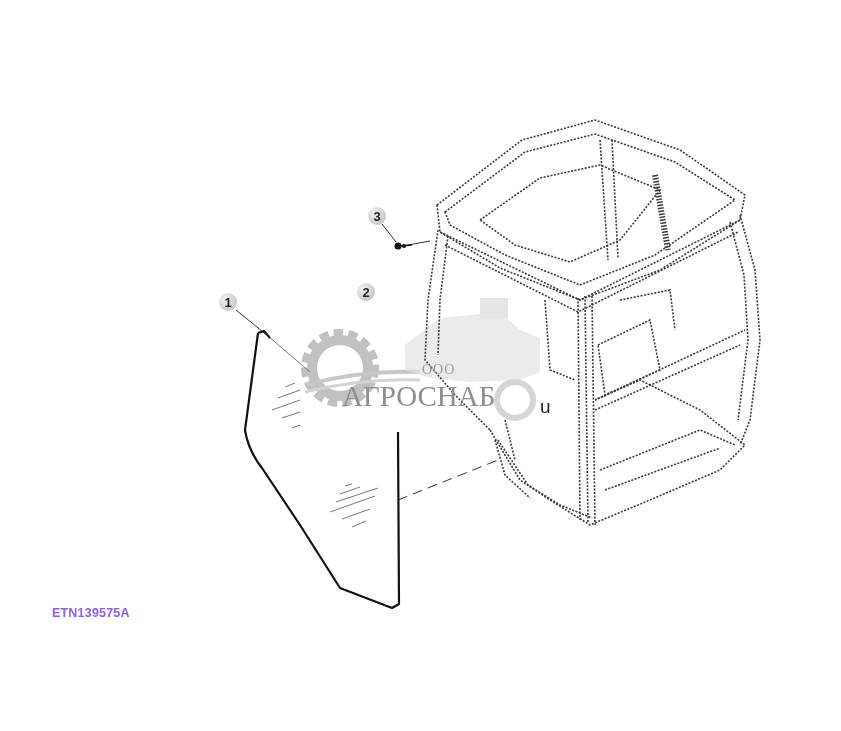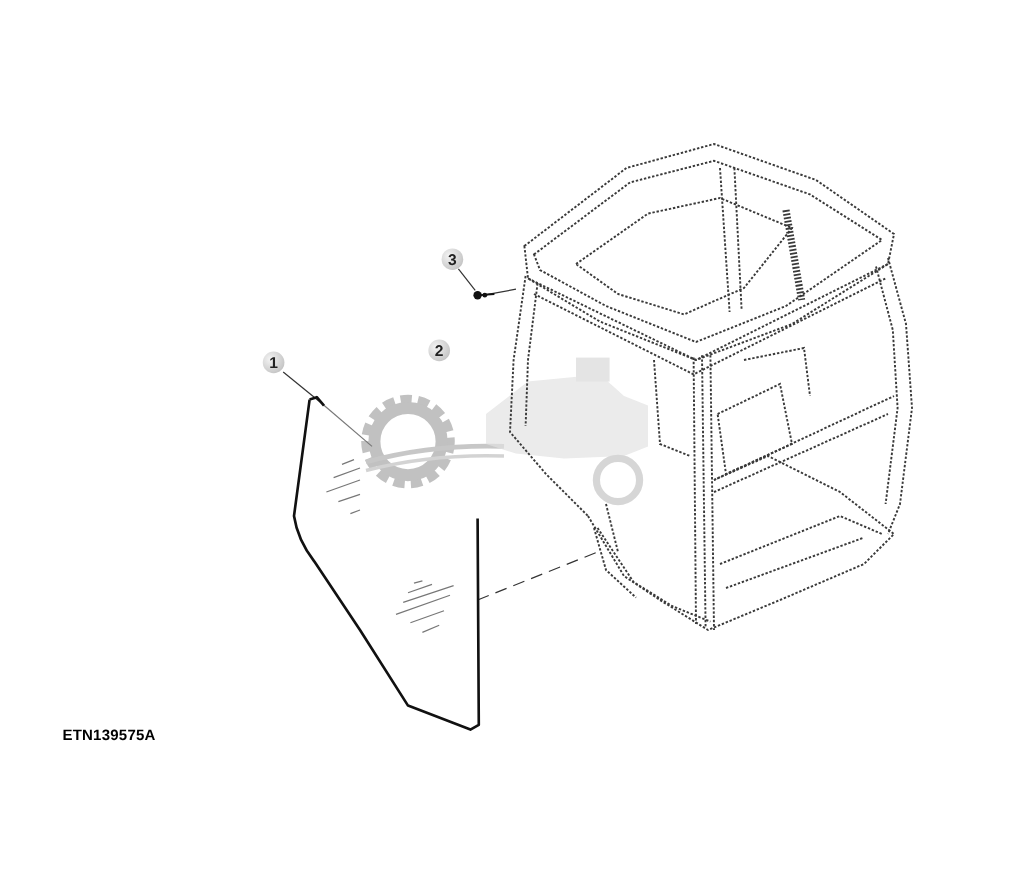--- a/index.html
+++ b/index.html
@@ -3,21 +3,21 @@
   <meta charset="utf-8">
   <style>
     html, body { margin: 0; padding: 0; background: #ffffff; }
     body { width: 841px; height: 731px; position: relative; overflow: hidden; font-family: "Liberation Sans", sans-serif; }
     .canvas { position: absolute; left: 0; top: 0; width: 841px; height: 731px; }
     .callout { position: absolute; width: 18px; height: 18px; border-radius: 50%;
       background: radial-gradient(circle at 35% 35%, #f4f4f4, #c9c9c9 70%, #a9a9a9);
       display: flex; align-items: center; justify-content: center;
       font-family: "Liberation Sans", sans-serif; font-weight: bold; font-size: 13px; color: #222; }
     .figure-id { position: absolute; left: 16px; top: 606px; font-family: "Liberation Sans", sans-serif;
-      font-weight: bold; font-size: 12.5px; color: #000000; letter-spacing: 0.2px; padding-left: 36px; }
+      font-weight: bold; font-size: 12.5px; color: #8b5cf6; letter-spacing: 0.2px; padding-left: 36px; }
     .watermark { position: absolute; left: 300px; top: 300px; width: 270px; height: 140px; }
     .wm-ooo { position: absolute; left: 122px; top: 62px; font-family: "Liberation Serif", serif; font-size: 14px; color: #9a9a9a; letter-spacing: 1px; }
     .wm-name { position: absolute; left: 42px; top: 80px; font-family: "Liberation Serif", serif; font-size: 29px; color: #8e8e8e; letter-spacing: 0px; }
     .wm-suffix { position: absolute; left: 240px; top: 96px; font-family: "Liberation Sans", sans-serif; font-size: 19px; color: #222; }
   </style>
 </head>
 <body>
 
 <div class="canvas">
   <svg width="841" height="731" viewBox="0 0 841 731" xmlns="http://www.w3.org/2000/svg">
@@ -113,16 +113,21 @@
       </g>
     </g>
   </svg>
 
   
   <div class="callout" style="left:219px; top:293px;">1</div>
   <div class="callout" style="left:357px; top:283px;">2</div>
   <div class="callout" style="left:368px; top:207px;">3</div>
 
   
+  <div class="watermark">
+    <span class="wm-ooo">ООО</span>
+    <span class="wm-name">АГРОСНАБ</span>
+    <span class="wm-suffix">u</span>
+  </div>
 
   
   <div class="figure-id">ETN139575A</div>
 </div>
 
 </body></html>

